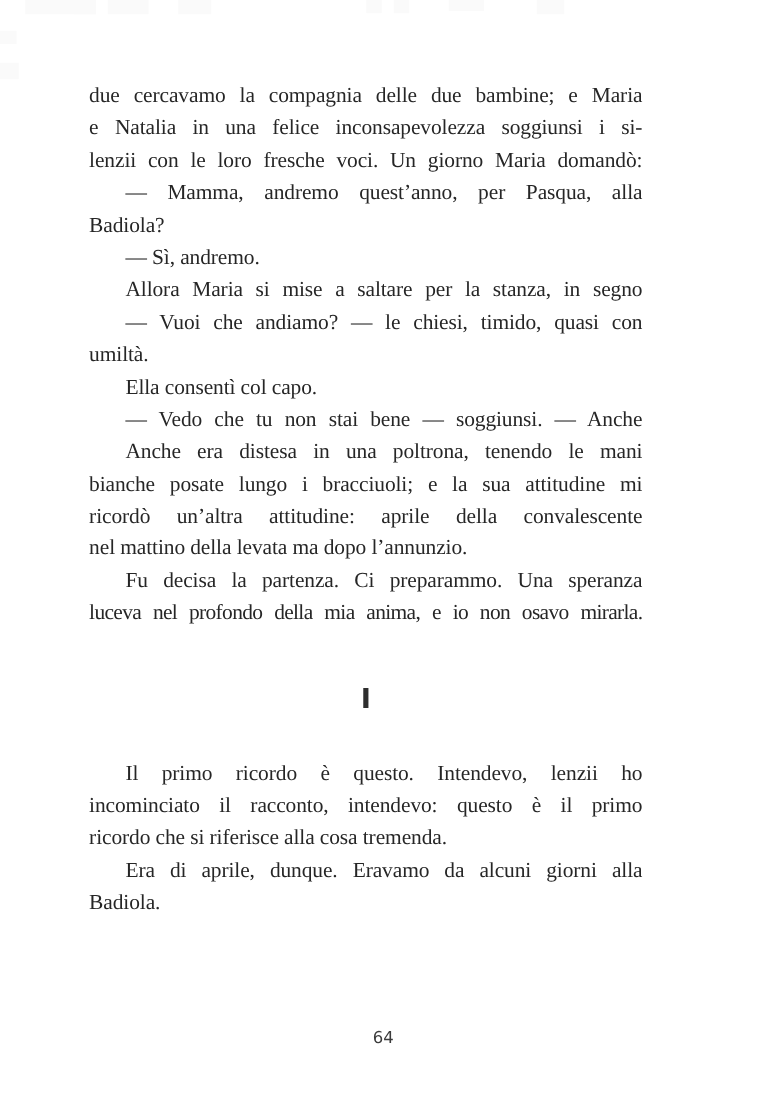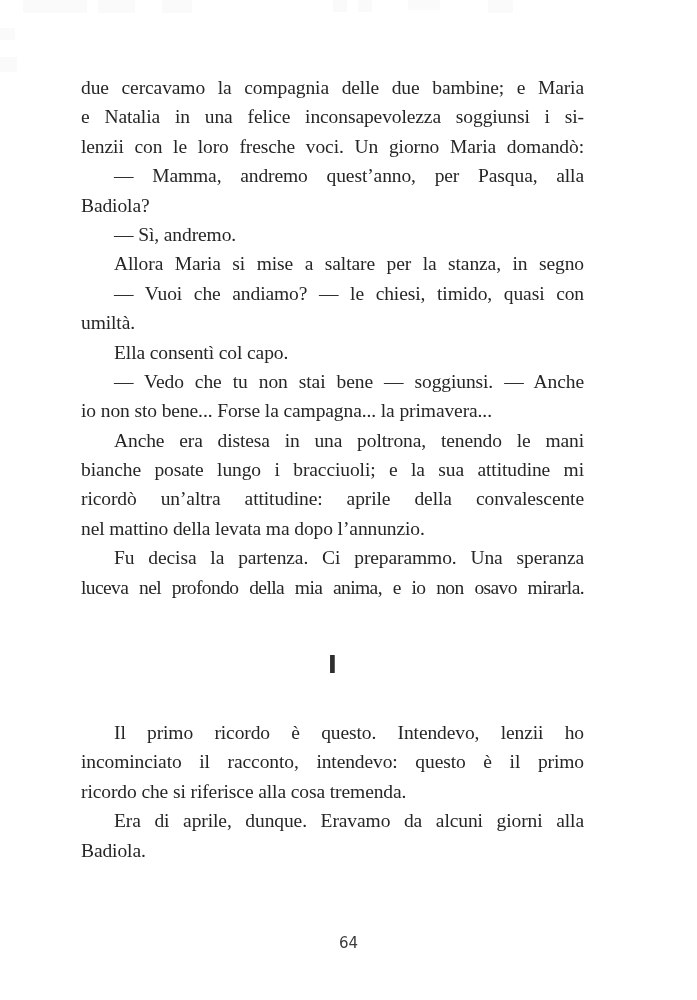--- a/index.html
+++ b/index.html
@@ -93,21 +93,20 @@
         <div class="line justify">e Natalia in una felice inconsapevolezza soggiunsi i si-</div>
         <div class="line justify">lenzii con le loro fresche voci. Un giorno Maria domandò:</div>
         <div class="line justify indent">— Mamma, andremo quest’anno, per Pasqua, alla</div>
         <div class="line left">Badiola?</div>
         <div class="line left indent">— Sì, andremo.</div>
         <div class="line justify indent">Allora Maria si mise a saltare per la stanza, in segno</div>
         <div class="line justify indent">— Vuoi che andiamo? — le chiesi, timido, quasi con</div>
         <div class="line left">umiltà.</div>
         <div class="line left indent">Ella consentì col capo.</div>
         <div class="line justify indent">— Vedo che tu non stai bene — soggiunsi. — Anche</div>
-        <div class="line left">io non sto bene... Forse la campagna... la primavera...</div>
         <div class="line justify indent">Anche era distesa in una poltrona, tenendo le mani</div>
         <div class="line justify">bianche posate lungo i bracciuoli; e la sua attitudine mi</div>
         <div class="line justify">ricordò un’altra attitudine: aprile della convalescente</div>
         <div class="line left">nel mattino della levata ma dopo l’annunzio.</div>
         <div class="line justify indent">Fu decisa la partenza. Ci preparammo. Una speranza</div>
         <div class="line justify tight">luceva nel profondo della mia anima, e io non osavo mirarla.</div>
       </div>
 
     <div class="section-heading">I</div>
 

